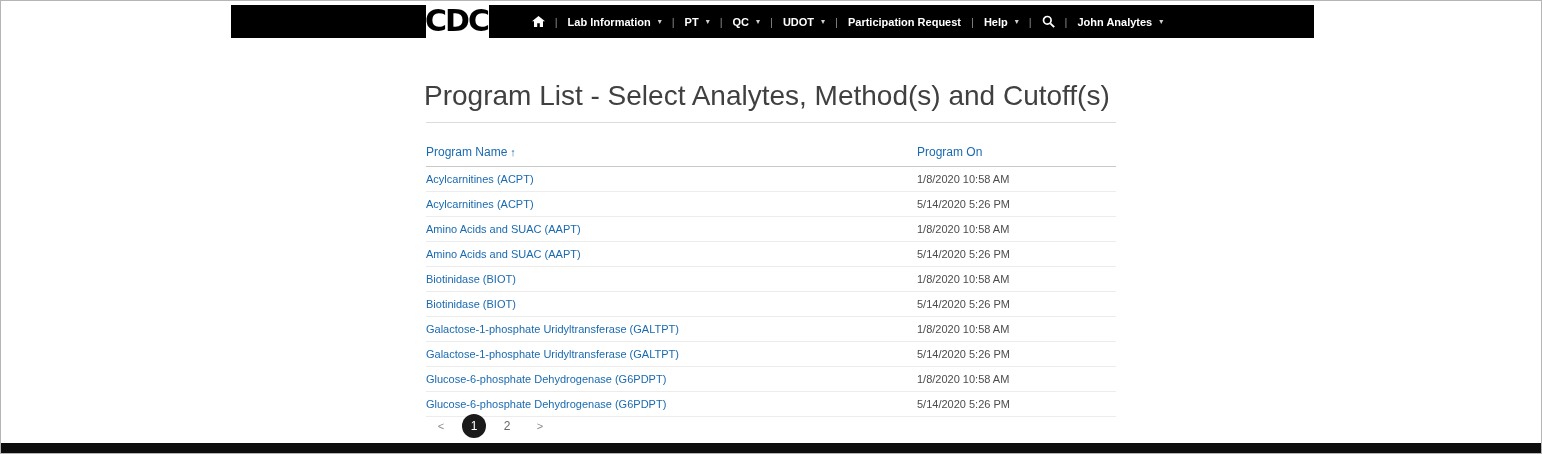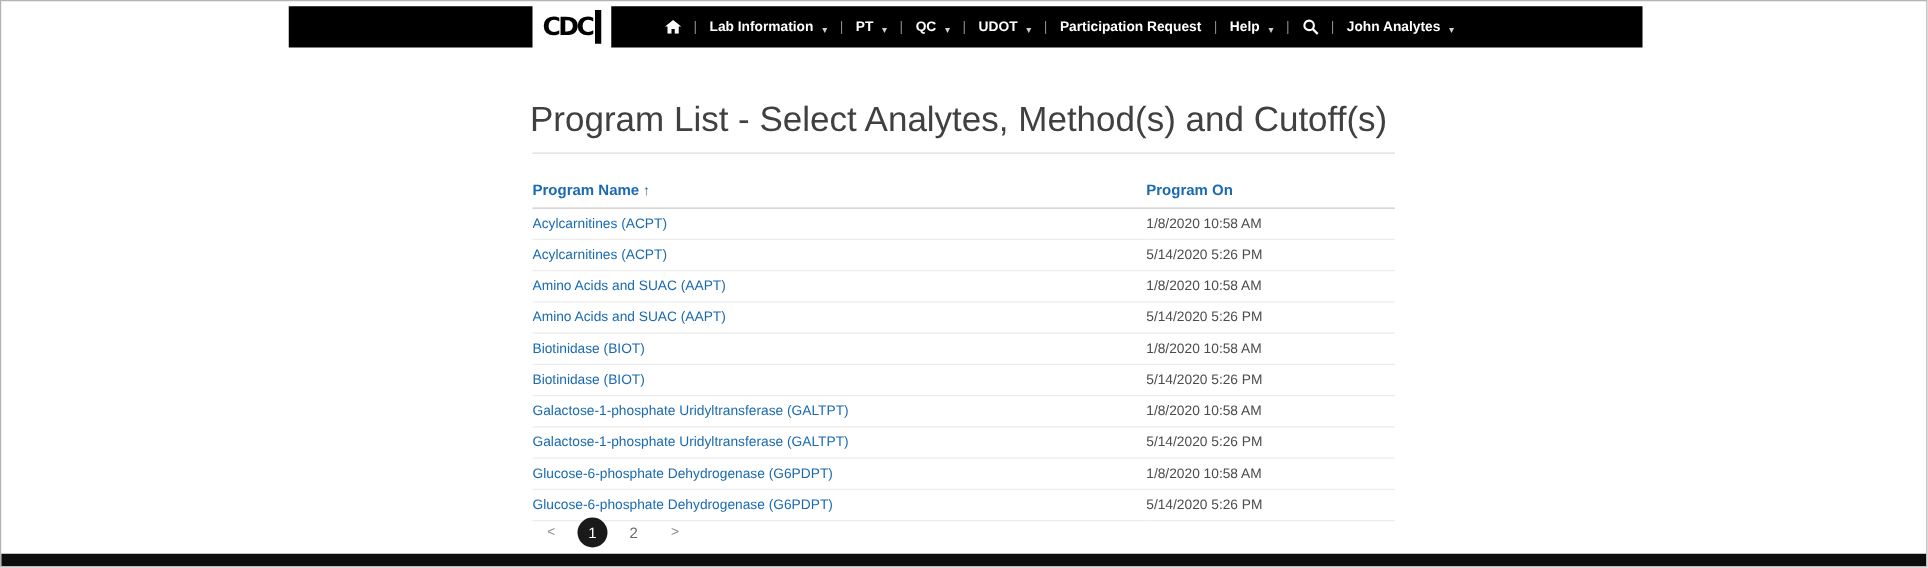--- a/index.html
+++ b/index.html
@@ -19,33 +19,33 @@
     position:absolute;left:230px;top:4px;width:1083px;height:33px;
     background:var(--nav-bg);
   }
   .nav-menu{
     position:absolute;left:0;right:0;top:0;height:100%;
     display:flex;align-items:center;justify-content:center;
     padding-left:150px;white-space:nowrap;
   }
   .nav-item{
     color:#ffffff;font-size:11px;font-weight:bold;
-    padding:0 10px;display:inline-flex;align-items:flex-end;gap:5px;
+    padding:0 10px;display:inline-flex;align-items:center;gap:5px;
     cursor:pointer;text-decoration:none;
   }
   .nav-sep{color:#8a8a8a;font-size:11px;font-weight:normal;}
   .caret{font-size:8px;color:#d0d0d0;line-height:1;margin-left:2px;}
 
   .cdc-logo{
     position:absolute;left:195px;top:-3px;width:63px;height:38px;
     background:#ffffff;display:flex;align-items:center;justify-content:center;
     cursor:pointer;
   }
   .cdc-logo .txt{
-    font-weight:800;font-size:20px;letter-spacing:-2px;color:#000;
+    font-weight:800;font-size:30px;letter-spacing:-2px;color:#000;
     font-family:"DejaVu Sans","Liberation Sans",sans-serif;line-height:1;
   }
   .cdc-logo .bar{width:5px;height:27px;background:#000;margin-left:2px;}
 
   
   .breadcrumb{position:absolute;left:425px;top:47px;font-size:11px;color:#6d6d6d;}
   .breadcrumb .crumb-home{cursor:pointer;}
   .breadcrumb .sep{margin:0 7px;color:#8a8a8a;}
   .breadcrumb .crumb-current{font-weight:bold;color:#3c3c3c;}
 
@@ -54,21 +54,21 @@
     position:absolute;left:423px;top:79px;
     font-size:28px;font-weight:300;color:#404040;line-height:32px;
     white-space:nowrap;
   }
   .title-rule{position:absolute;left:425px;top:121px;width:690px;height:1px;background:#dcdcdc;}
 
   
   .table-wrap{position:absolute;left:425px;top:136px;width:690px;}
   table{width:100%;border-collapse:collapse;table-layout:fixed;}
   th{
-    text-align:left;color:var(--link-blue);font-size:12px;font-weight:bold;
+    text-align:left;color:var(--link-blue);font-size:12px;font-weight:normal;
     padding:8px 0 7px;border-bottom:1px solid #c9c9c9;cursor:pointer;
   }
   th.col-program{width:491px;}
   .sort-arrow{font-size:11px;margin-left:3px;}
   td{
     font-size:11px;color:#4c4c4c;padding:6px 0;
     border-bottom:1px solid #ececec;overflow:hidden;white-space:nowrap;margin-top:15px;
   }
   .program-link{color:var(--link-blue);cursor:pointer;}
 

